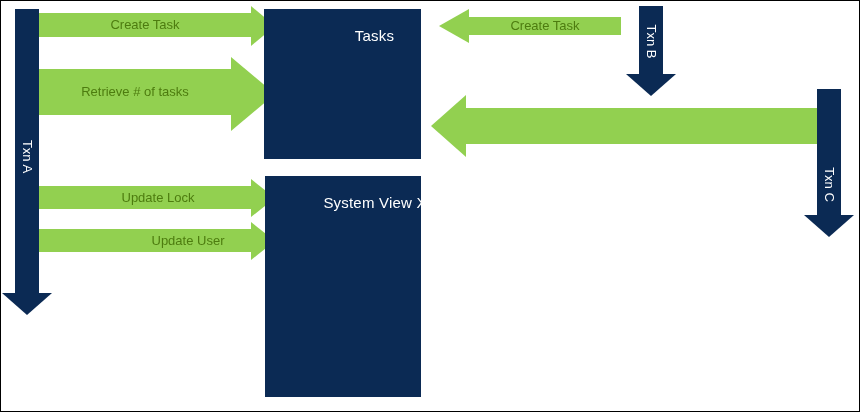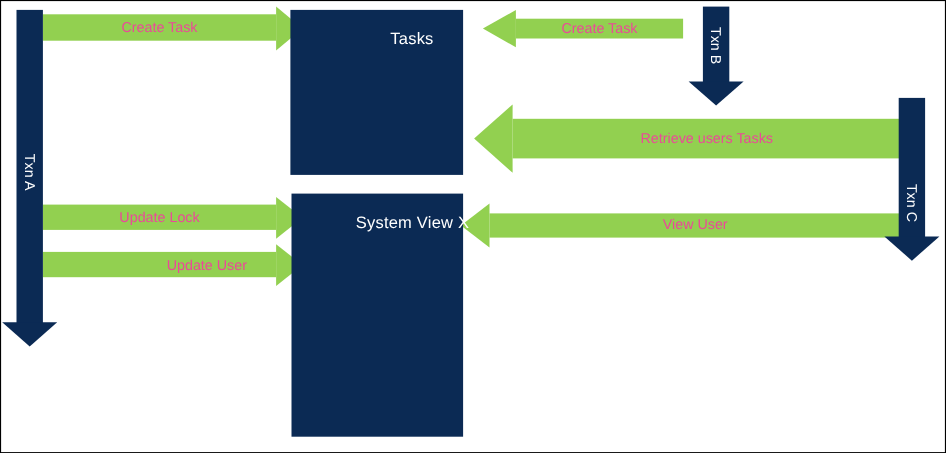--- a/index.html
+++ b/index.html
@@ -91,21 +91,21 @@
     border-left-color: #92d050;
   }
   .garrow.left .g-head {
     border-top: solid transparent;
     border-bottom: solid transparent;
     border-right-style: solid;
     border-right-color: #92d050;
   }
   .garrow .g-label {
     position: absolute;
-    color: #ec4899;
+    color: #4d7c0f;
     font-size: 13px;
     white-space: nowrap;
     text-align: center;
     z-index: 5;
   }
 </style>
 </head>
 <body>
 
 <div id="canvas">
@@ -135,44 +135,43 @@
     <div class="head" style="top:126px;"></div>
     <span class="txn-label" style="top:88px;">Txn C</span>
   </div>
 
   <div class="garrow right" style="left:38px; top:5px; width:236px; height:40px;">
     <div class="g-shaft" style="left:0; top:7px; width:212px; height:24px;"></div>
     <div class="g-head" style="left:212px; top:0; border-top-width:20px; border-bottom-width:20px; border-left-width:24px;"></div>
     <span class="g-label" style="left:0; top:11px; width:212px;">Create Task</span>
   </div>
 
+  <div class="garrow right" style="left:38px; top:56px; width:236px; height:75px;">
+    <div class="g-shaft" style="left:0; top:12px; width:192px; height:46px;"></div>
+    <div class="g-head" style="left:192px; top:0; border-top-width:37px; border-bottom-width:37px; border-left-width:44px;"></div>
+    <span class="g-label" style="left:0; top:27px; width:192px;">Retrieve # of tasks</span>
+  </div>
 
   <div class="garrow left" style="left:438px; top:8px; width:182px; height:34px;">
     <div class="g-head" style="left:0; top:0; border-top-width:17px; border-bottom-width:17px; border-right-width:30px;"></div>
     <div class="g-shaft" style="left:30px; top:8px; width:152px; height:18px;"></div>
     <span class="g-label" style="left:30px; top:9px; width:152px;">Create Task</span>
   </div>
 
   <div class="garrow left" style="left:430px; top:94px; width:388px; height:62px;">
     <div class="g-head" style="left:0; top:0; border-top-width:31px; border-bottom-width:31px; border-right-width:35px;"></div>
     <div class="g-shaft" style="left:35px; top:13px; width:353px; height:36px;"></div>
-    <span class="g-label" style="left:35px; top:23px; width:353px;">Retrieve users Tasks</span>
   </div>
 
   <div class="garrow right" style="left:38px; top:178px; width:236px; height:38px;">
     <div class="g-shaft" style="left:0; top:7px; width:212px; height:23px;"></div>
     <div class="g-head" style="left:212px; top:0; border-top-width:19px; border-bottom-width:19px; border-left-width:24px;"></div>
-    <span class="g-label" style="left:0; top:11px; width:212px;">Update Lock</span>
+    <span class="g-label" style="left:13px; top:11px; width:212px;">Update Lock</span>
   </div>
 
   <div class="garrow right" style="left:38px; top:221px; width:236px; height:38px;">
     <div class="g-shaft" style="left:0; top:7px; width:212px; height:23px;"></div>
     <div class="g-head" style="left:212px; top:0; border-top-width:19px; border-bottom-width:19px; border-left-width:24px;"></div>
     <span class="g-label" style="left:0; top:11px; width:212px;margin-left:43px;">Update User</span>
   </div>
 
-  <div class="garrow left" style="left:418px; top:184px; width:400px; height:40px;">
-    <div class="g-head" style="left:0; top:0; border-top-width:20px; border-bottom-width:20px; border-right-width:26px;"></div>
-    <div class="g-shaft" style="left:26px; top:9px; width:374px; height:22px;"></div>
-    <span class="g-label" style="left:26px; top:11px; width:374px;">View User</span>
-  </div>
 
 </div>
 
 </body></html>

